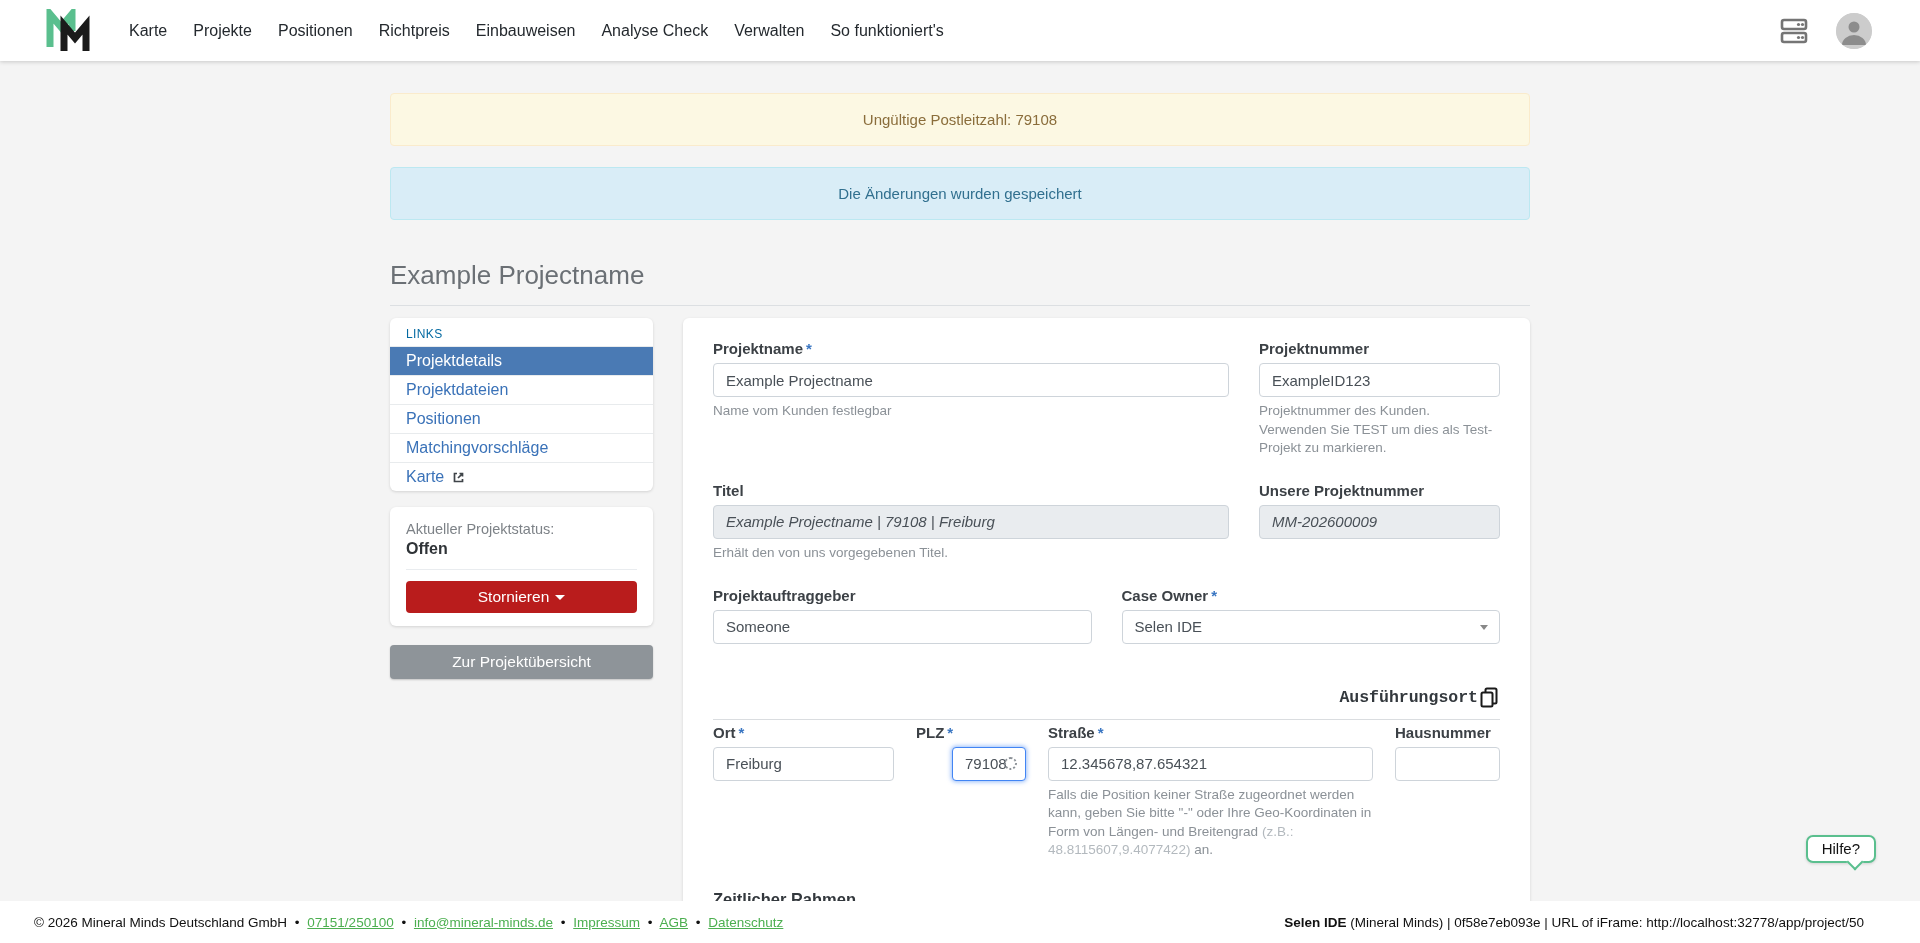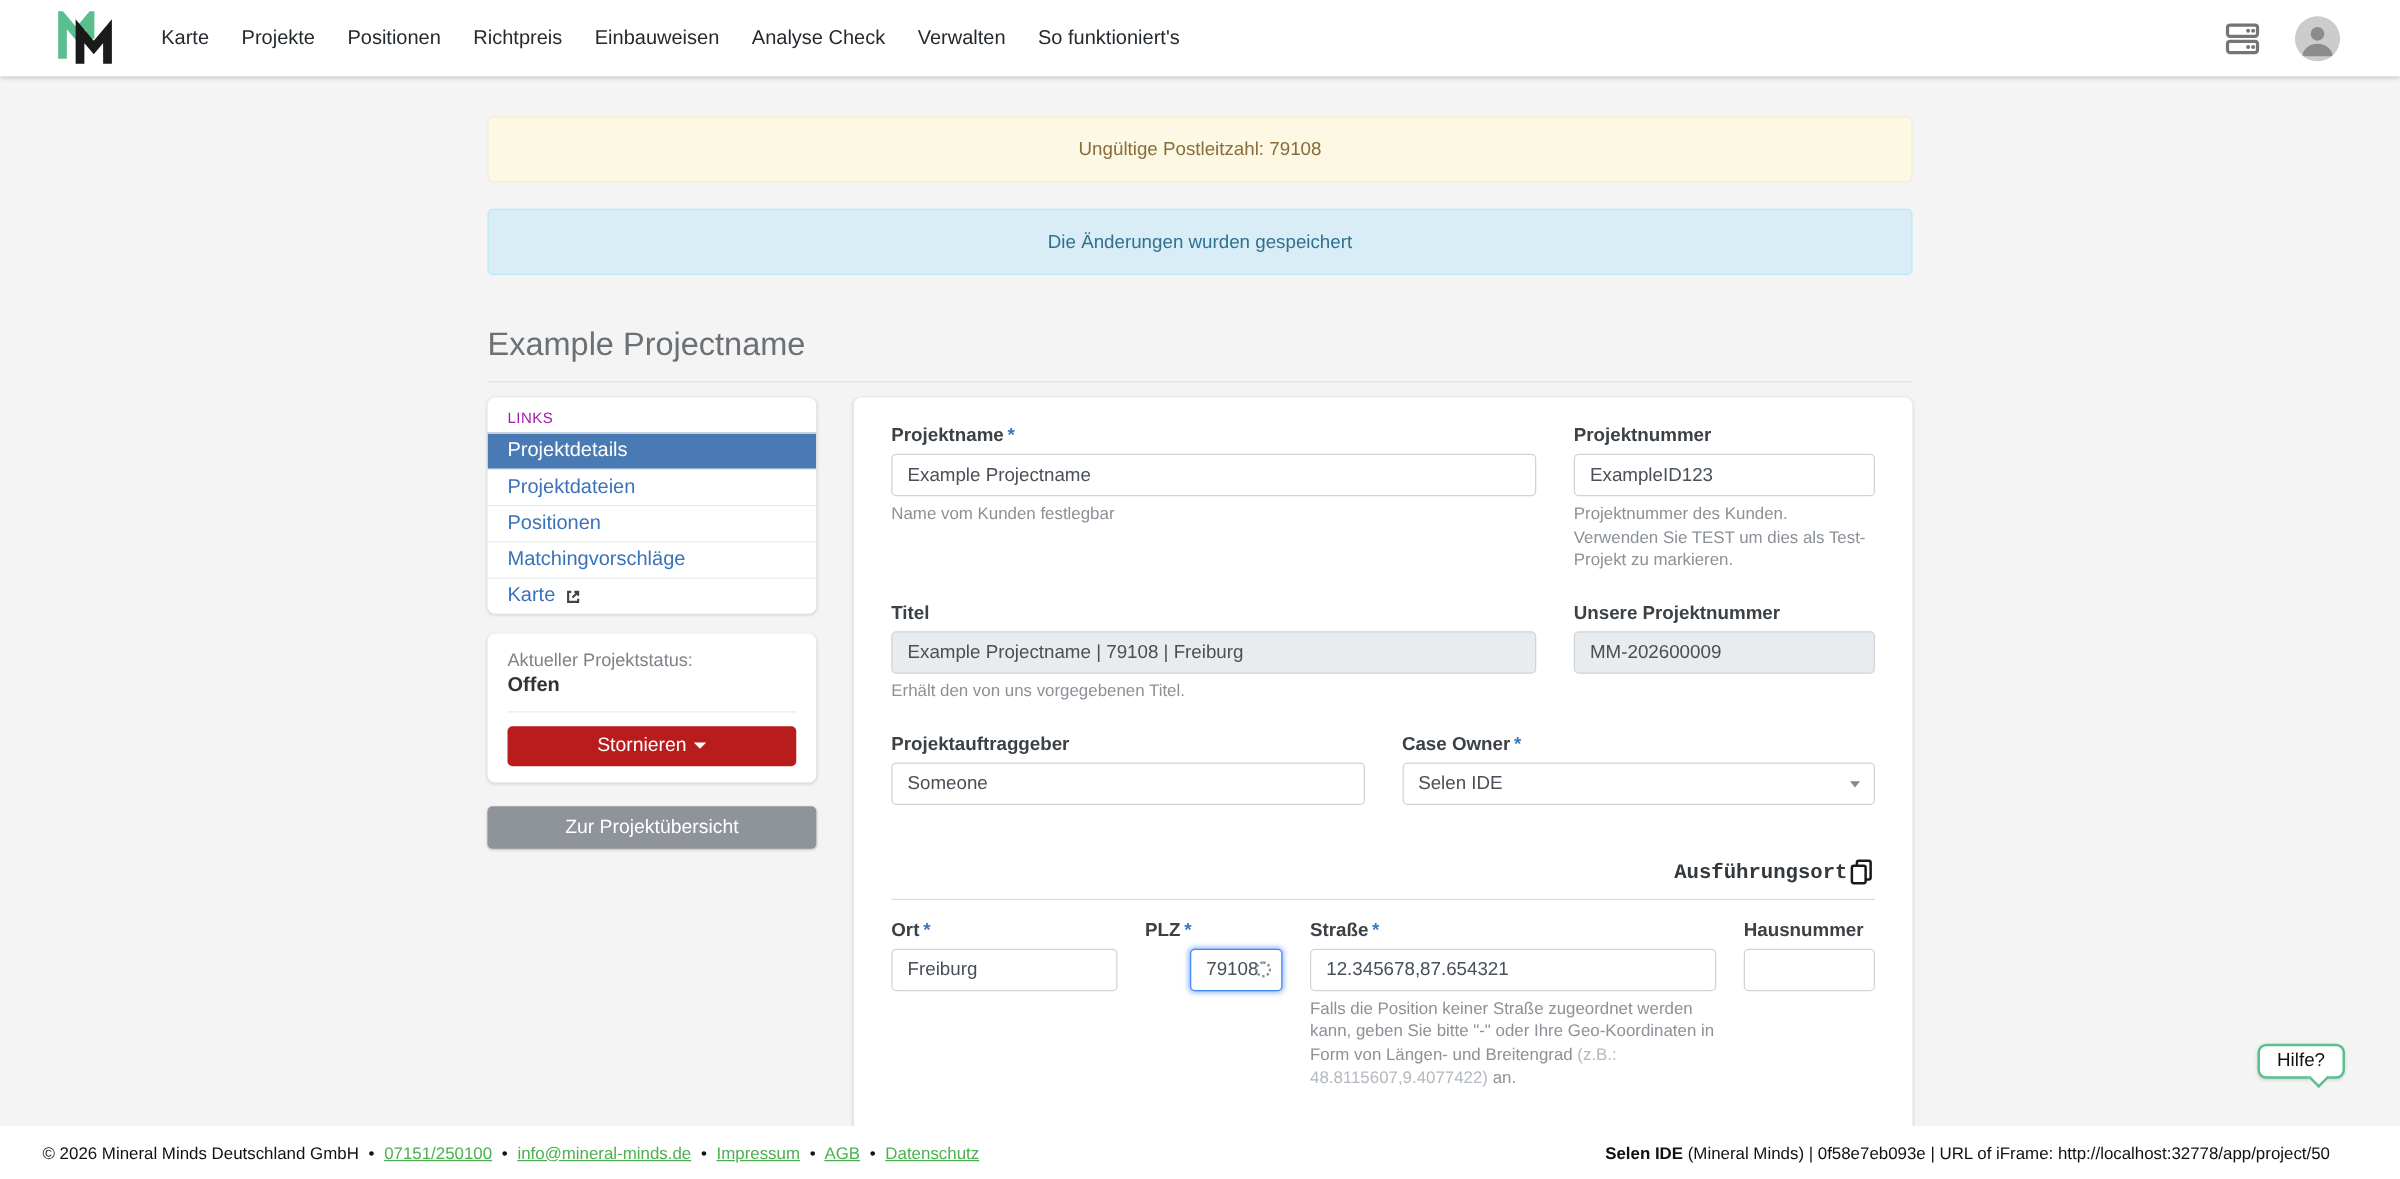--- a/index.html
+++ b/index.html
@@ -59,21 +59,21 @@
 
   .card {
     background:#fff; border-radius:6px;
     box-shadow:0 1px 3px rgba(0,0,0,.14);
   }
 
   
   .links-card { overflow:hidden; }
   .links-header {
     padding:9px 16px 5px; font-size:12px; letter-spacing:.4px;
-    color:#a21caf; font-weight:500;
+    color:#0369a1; font-weight:500;
   }
   .link-item {
     padding:5px 16px; font-size:16px; font-weight:500; color:#3a72b8;
     border-top:1px solid #e8ebed; cursor:pointer;
     display:flex; align-items:center; gap:7px;
   }
   .link-item.active { background:#4a7ab4; color:#fff; }
 
   .status-card { margin-top:16px; padding:14px 16px 13px; }
   .status-label { font-size:14.5px; color:#7d8287; }
@@ -94,42 +94,42 @@
   .main-card { padding:22px 30px 60px; }
   .grid-2a { display:grid; grid-template-columns:1fr 241px; column-gap:30px; }
   .grid-2b { display:grid; grid-template-columns:1fr 1fr; column-gap:30px; margin-top:24px; }
   .mt-24 { margin-top:24px; }
   .field-label { font-size:15px; font-weight:700; color:#3c4146; margin-bottom:6px; }
   .req { color:#3a76c2; margin-left:3px; font-weight:700; }
   .text-input {
     width:100%; height:34px; padding:6px 12px; font-size:15px; color:#495057;
     font-family:inherit; border:1px solid #ced4da; border-radius:4px; background:#fff; outline:none;
   }
-  .text-input:disabled, .text-input.disabled { background:#e9ecef; color:#495057; }
+  .text-input:disabled, .text-input.disabled { background:#e9ecef; color:#495057;font-style:italic; }
   .helper { margin-top:5px; font-size:13.5px; color:#8b9197; line-height:1.38; }
   .helper .muted { color:#b3b9be; }
 
   .select-box {
     position:relative; width:100%; height:34px; border:1px solid #ced4da; border-radius:4px;
     background:#fff; font-size:15px; color:#495057; padding:6px 28px 6px 12px;
     display:flex; align-items:center; cursor:pointer;
   }
   .select-caret {
     position:absolute; right:11px; top:14px; width:0; height:0;
     border-left:4.5px solid transparent; border-right:4.5px solid transparent; border-top:5px solid #888;
   }
 
   .section-head {
     margin-top:42px; display:flex; align-items:center; justify-content:flex-end;font-family:Liberation Mono, monospace;
   }
   .section-title { font-size:16.5px; font-weight:700; color:#33383d; }
   .section-hr { border:none; border-top:1px solid #dadde0; margin-top:10px; }
 
   .grid-loc {
-    display:grid; grid-template-columns:181px 110px 1fr 105px; column-gap:22px; margin-top:16px;
+    display:grid; grid-template-columns:181px 110px 1fr 105px; column-gap:22px; margin-top:4px;
   }
   .input-wrap { position:relative;padding-left:36px; }
   .text-input.focused {
     border:1px solid #4285f4;
     box-shadow:0 0 4px 1px rgba(66,133,244,.55);
   }
   .spinner {
     position:absolute; right:9px; top:10px; width:13px; height:13px;
     border:2px dotted #8a9096; border-radius:50%;
   }

